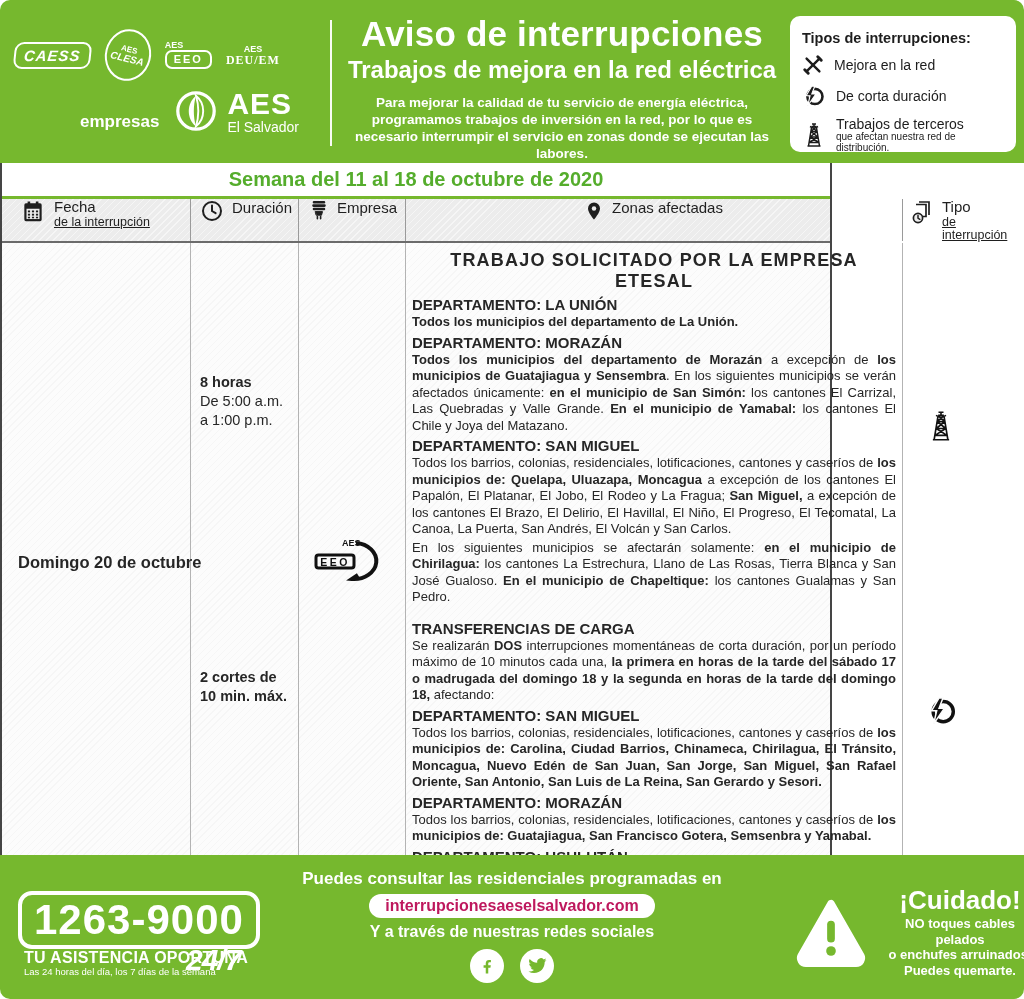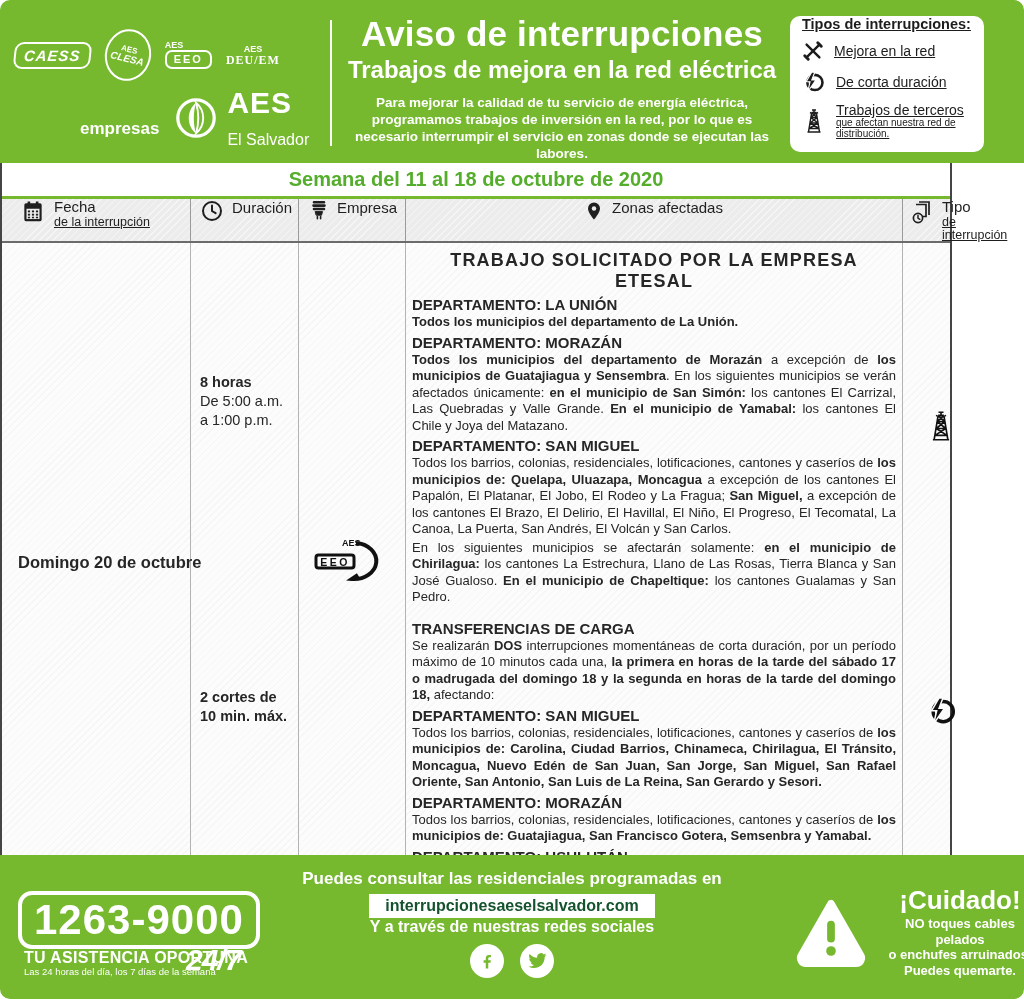--- a/index.html
+++ b/index.html
@@ -19,76 +19,76 @@
   .logo-mini .t{font-size:9px;font-weight:bold;align-self:flex-start;}
   .logo-mini .box{border:2px solid #fff;border-radius:7px;padding:2px 7px;font-size:11px;font-weight:bold;letter-spacing:2px;}
   .logo-deusem{line-height:1;text-align:center;}
   .logo-deusem .t{font-size:9px;font-weight:bold;}
   .logo-deusem .n{font-size:12px;font-weight:bold;font-family:"Liberation Serif","DejaVu Serif",serif;letter-spacing:1px;}
   .empresas-row{position:absolute;left:80px;top:88px;display:flex;align-items:center;gap:14px;}
   .empresas{font-size:17px;font-weight:bold;margin-top:22px;text-align:center;}
   .aes-logo{display:flex;align-items:center;gap:8px;}
   .aes-name{line-height:1;}
   .aes-name .big{font-size:30px;font-weight:bold;letter-spacing:1px;}
-  .aes-name .sub{font-size:16px;margin-top:14px;}
+  .aes-name .sub{font-size:14px;margin-top:1px;}
   .hdr-divider{position:absolute;left:330px;top:20px;width:2px;height:126px;background:rgba(255,255,255,.95);}
   .hdr-main{position:absolute;left:344px;top:14px;width:436px;text-align:center;}
   .hdr-title{font-size:35px;font-weight:bold;letter-spacing:.2px;}
   .hdr-sub{font-size:24px;font-weight:bold;margin-top:2px;}
   .hdr-desc{font-size:13.5px;font-weight:bold;line-height:17px;margin-top:10px;padding:0 6px;}
-  .types-box{position:absolute;left:790px;top:16px;width:194px;height:136px;background:#fff;border-radius:10px;
-             color:#1d1d1d;padding:0 12px;text-decoration:underline;}
+  .types-box{position:absolute;left:790px;top:16px;width:226px;height:136px;background:#fff;border-radius:10px;
+             color:#1d1d1d;padding:14px 12px;}
   .types-title{font-size:14.5px;font-weight:bold;}
   .type-item{display:flex;align-items:center;gap:10px;margin-top:8px;}
   .type-item .lbl{font-size:14px;}
   .type-item .sub{font-size:10px;line-height:1.05;}
   
-  .tablewrap{position:absolute;left:0;top:163px;width:952px;height:692px;border-left:2px solid #454545;border-right:2px solid #454545;}
+  .tablewrap{position:absolute;left:0;top:163px;width:832px;height:692px;border-left:2px solid #454545;border-right:2px solid #454545;}
   .week{position:absolute;left:0;top:0;width:100%;height:36px;background:#fff;border-bottom:3px solid #76b82e;
         display:flex;align-items:center;justify-content:center;}
   .week-text{color:#55ad2c;font-size:20px;font-weight:bold;}
   
   .thead{position:absolute;left:0;top:36px;width:100%;height:44px;background:#ececec;border-bottom:2px solid #6b6b6b;
          background-image:repeating-linear-gradient(135deg,rgba(255,255,255,.5) 0 1px,transparent 1px 5px);}
   .th{position:absolute;top:0;height:100%;display:flex;align-items:flex-start;gap:8px;color:#1f1f1f;}
   .th .l1{font-size:15px;}
   .th .two{line-height:1.1;font-size:15px;}
   .th .two .s{font-size:12.5px;display:block;text-decoration:underline;}
   .sep{position:absolute;top:0;width:1px;height:100%;background:#9a9a9a;}
   
   .tbody{position:absolute;left:0;top:80px;width:100%;height:612px;background:#fcfcfc;
          background-image:repeating-linear-gradient(135deg,rgba(0,0,0,.022) 0 1px,transparent 1px 5px);}
   .cell-date{position:absolute;left:16px;top:310px;font-size:16.5px;font-weight:bold;}
   .cell-dur{position:absolute;left:198px;font-size:14.5px;line-height:19px;}
   .cell-dur .b{font-weight:bold;}
   .dur1{top:130px;}
-  .dur2{top:445px;font-weight:bold;}
+  .dur2{top:425px;font-weight:bold;}
   .cell-logo{position:absolute;left:306px;top:292px;color:#111;}
   .type-cell-icon{position:absolute;color:#111;}
   .tci-1{left:924px;top:165px;}
   .tci-2{left:924px;top:452px;}
   .zones{position:absolute;left:410px;top:5px;width:484px;}
   .z-title{font-size:18px;font-weight:bold;letter-spacing:1.2px;text-align:center;margin:2px 0 4px;}
   .z-h{font-size:15px;font-weight:bold;margin:3px 0 1px;}
   .z-p{font-size:13px;line-height:16.5px;text-align:justify;margin:0 0 2px;}
   .z-p b{font-weight:bold;}
   .mt{margin-top:14px;}
   
   .ftr{position:absolute;left:0;top:855px;width:1024px;height:144px;background:#76b82e;color:#fff;}
   .phone-pill{position:absolute;left:18px;top:36px;border:4px solid #fff;border-radius:14px;padding:0 12px;
               font-size:42px;font-weight:800;letter-spacing:1px;line-height:50px;}
   .assist{position:absolute;left:24px;top:94px;line-height:1.1;}
   .assist .a1{font-size:16px;font-weight:bold;letter-spacing:.3px;}
   .assist .a2{font-size:9.5px;}
   .badge247{position:absolute;left:186px;top:88px;font-size:30px;font-weight:800;font-style:italic;letter-spacing:-1px;}
   .consult{position:absolute;left:282px;top:14px;width:460px;text-align:center;}
   .c1{font-size:17px;font-weight:bold;}
-  .url-pill{display:inline-block;background:#fff;color:#14532d;font-size:16px;font-weight:bold;
-            border-radius:0;padding:3px 16px;margin-top:5px;}
-  .c2{font-size:16px;font-weight:bold;}
+  .url-pill{display:inline-block;background:#fff;color:#be185d;font-size:16px;font-weight:bold;
+            border-radius:12px;padding:3px 16px;margin-top:5px;}
+  .c2{font-size:16px;font-weight:bold;margin-top:5px;}
   .socials{display:flex;justify-content:center;gap:16px;margin-top:8px;}
   .soc{width:34px;height:34px;border-radius:50%;background:#fff;display:flex;align-items:center;justify-content:center;}
   .caution-wrap{position:absolute;left:792px;top:30px;display:flex;align-items:center;gap:10px;}
   .caution-text{width:160px;text-align:center;line-height:1.2;}
   .caution-title{font-size:26px;font-weight:800;}
   .caution-line{font-size:13px;font-weight:bold;}
   svg{display:block;}
 </style>
 </head>
 <body>

